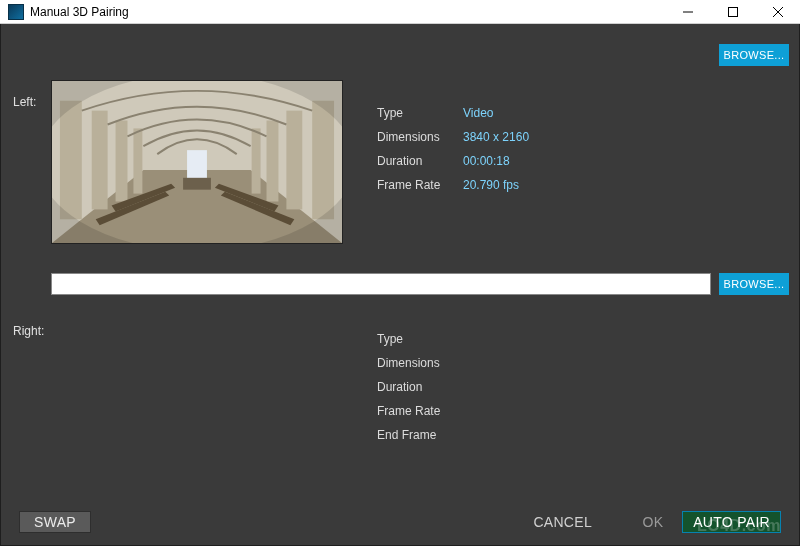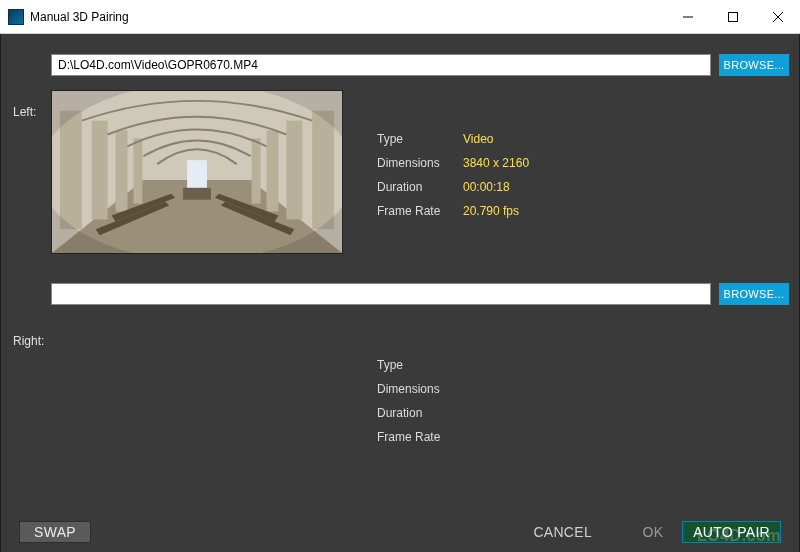--- a/index.html
+++ b/index.html
@@ -1,21 +1,21 @@
 <!DOCTYPE html>
 <html><head>
 <meta charset="utf-8">
 <style>
   * { box-sizing: border-box; margin: 0; padding: 0; }
   html, body { width: 800px; height: 552px; overflow: hidden; font-family: "Segoe UI", Tahoma, sans-serif; }
   body { background: #fff; }
 
   
   .titlebar {
-    height: 34px; background: #fff; display: flex; align-items: center;
+    height: 24px; background: #fff; display: flex; align-items: center;
     border-bottom: 1px solid #d0d0d0;
   }
   .titlebar .app-icon {
     width: 16px; height: 16px; margin: 0 6px 0 8px;
     background: linear-gradient(135deg,#0a3a5a,#0f6ea0);
     border: 1px solid #083048;
   }
   .titlebar .title { font-size: 12px; color: #000; flex: 0 0 auto; }
   .titlebar .spacer { flex: 1; }
   .winbtn {
@@ -47,25 +47,25 @@
   }
 
   .thumb {
     position: absolute; left: 50px; width: 292px; height: 164px;
     background: #2a2a2a; border: 1px solid #222;
     overflow: hidden;
   }
   .thumb svg { width: 100%; height: 100%; display: block; }
 
   .info {
-    position: absolute; left: 376px; color: #e6e6e6; margin-top: 16px;
+    position: absolute; left: 376px; color: #e6e6e6;
   }
   .info-row { height: 24px; display: flex; }
   .info-row .k { width: 86px; color: #dcdcdc; }
-  .info-row .v { color: #fde047; }
+  .info-row .v { color: #7dd3fc; }
 
   .bottom-bar {
     position: absolute; left: 0; right: 0; bottom: 0; height: 44px;
   }
   .btn {
     position: absolute; height: 22px; min-width: 72px; padding: 0 10px;
     background: #5a5a5a; color: #eaeaea; border: 1px solid #2e2e2e;
     font-size: 14px; letter-spacing: .3px; text-align: center; line-height: 20px;
     cursor: pointer;
   }
@@ -100,21 +100,20 @@
     <svg viewBox="0 0 10 10">
         <line x1="0" y1="0" x2="10" y2="10"></line>
         <line x1="10" y1="0" x2="0" y2="10"></line>
       </svg>
   </div>
 </div>
 
 <div class="client">
 
   <div class="row-label" style="top:23px;">Left:</div>
-  <input class="path-input" style="top: 20px; left: 50px; width: 660px;" value="D:\LO4D.com\Video\GOPR0670.MP4">
   <button class="browse-btn" style="top:20px; left:718px;">BROWSE...</button>
 
   <div class="thumb" style="top:56px;">
     <svg viewBox="0 0 292 164" preserveAspectRatio="none">
 
       <rect x="0" y="0" width="292" height="164" fill="#cfc9ba"></rect>
       <polygon points="0,164 292,164 200,90 92,90" fill="#9a8f78"></polygon>
 
       <g fill="#b9b09a">
         <rect x="8" y="20" width="22" height="120"></rect>
@@ -181,20 +180,23 @@
     </div>
     <div class="info-row">
       <div class="k">Dimensions</div>
     </div>
     <div class="info-row">
       <div class="k">Duration</div>
     </div>
     <div class="info-row">
       <div class="k">Frame Rate</div>
     </div>
+    <div class="info-row">
+      <div class="k">End Frame</div>
+    </div>
   </div>
 
   <div class="bottom-bar">
     <button class="btn" style="left:18px; bottom:12px;">SWAP</button>
 
     <button class="btn flat" style="right:196px; bottom:12px;">CANCEL</button>
 
     <button class="btn disabled" style="right:116px; bottom:12px; min-width:60px;">OK</button>
 
     <button class="btn primary" style="right:18px; bottom:12px; min-width:88px;">AUTO PAIR</button>

